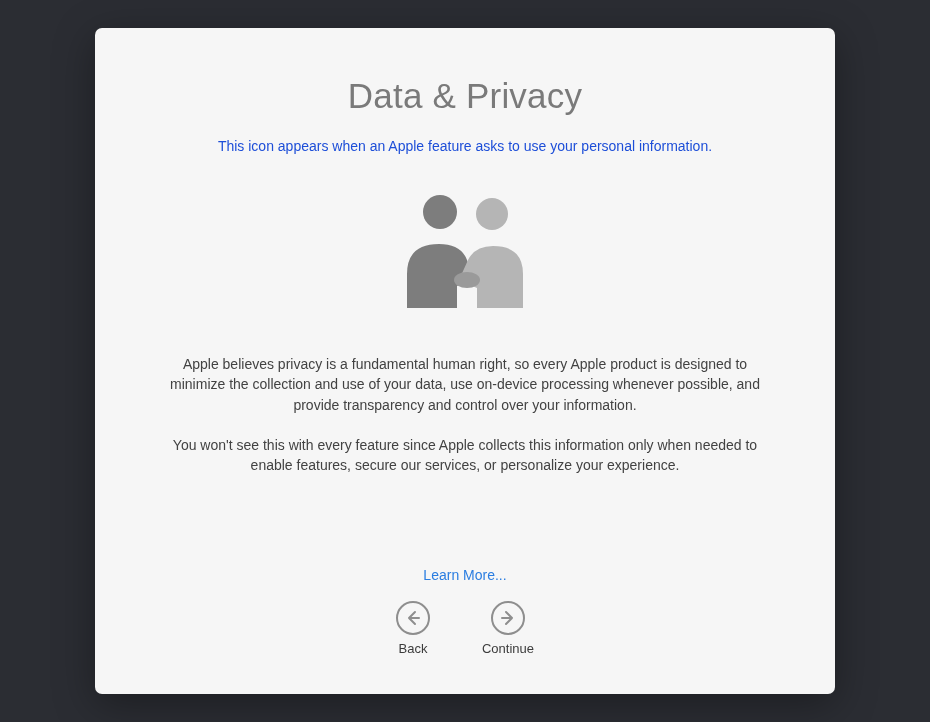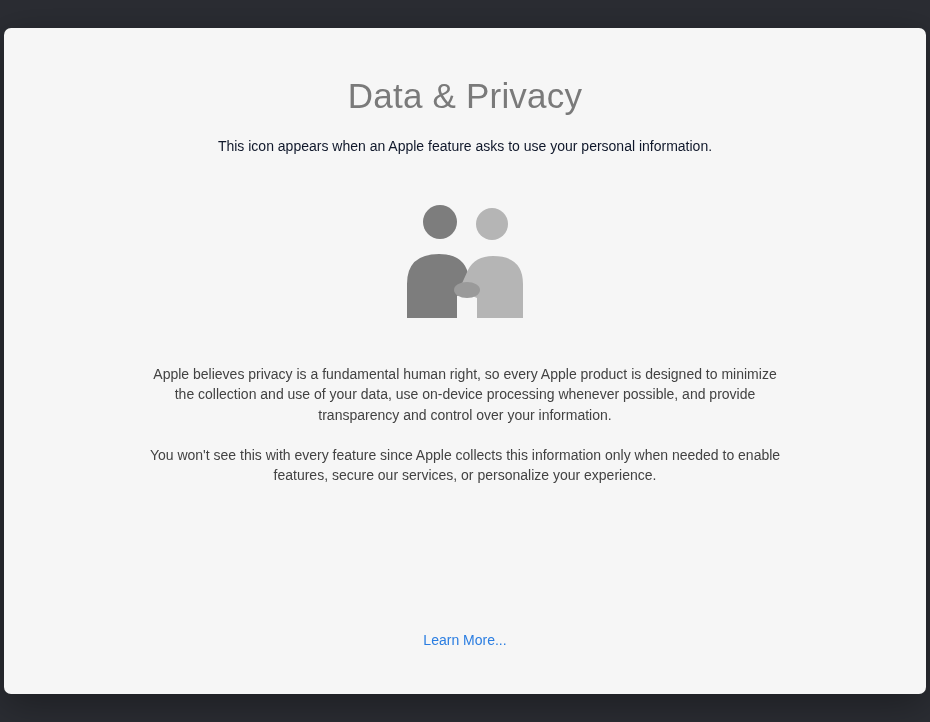--- a/index.html
+++ b/index.html
@@ -10,44 +10,44 @@
     body {
       width: 930px;
       height: 722px;
       background: #2b2d33;
       font-family: -apple-system, "Helvetica Neue", Helvetica, Arial, sans-serif;
       display: flex;
       align-items: center;
       justify-content: center;
     }
     .window {
-      width: 922px;
+      width: 740px;
       height: 666px;
       background: #f6f6f6;
       border-radius: 7px;
       box-shadow: 0 10px 40px rgba(0,0,0,0.35);
       padding: 40px 70px 28px 70px;
       display: flex;
       flex-direction: column;
       align-items: center;
       position: relative;
     }
     .title {
       font-size: 35px;
       font-weight: 400;
       color: #7a7a7a;
       letter-spacing: 0.2px;
       margin-top: 8px;
       margin-bottom: 22px;
     }
     .subtitle {
       font-size: 14px;
-      color: #0f172a;
+      color: #1d4ed8;
       text-align: center;
-      margin-bottom: 38px;
+      margin-bottom: 28px;
     }
     .privacy-icon-wrap {
       margin-top: 6px;
       margin-bottom: 42px;
     }
     .body-par {
       font-size: 14px;
       color: #424242;
       text-align: center;
       line-height: 1.45;
@@ -127,14 +127,33 @@
     </svg>
   </div>
 
   <p class="body-par">Apple believes privacy is a fundamental human right, so every Apple product is designed to minimize the collection and use of your data, use on-device processing whenever possible, and provide transparency and control over your information.</p>
   <p class="body-par">You won't see this with every feature since Apple collects this information only when needed to enable features, secure our services, or personalize your experience.</p>
 
   <div class="spacer"></div>
 
   <a class="learn-more">Learn More...</a>
 
+  <div class="nav-row">
+    <button class="nav-btn">
+      <span class="nav-circle">
+        <svg class="arrow-svg" width="18" height="18" viewBox="0 0 18 18">
+          <path d="M11 3 L5 9 L11 15 M5 9 H15"></path>
+        </svg>
+      </span>
+      <span class="nav-label">Back</span>
+    </button>
+
+    <button class="nav-btn">
+      <span class="nav-circle">
+        <svg class="arrow-svg" width="18" height="18" viewBox="0 0 18 18">
+          <path d="M7 3 L13 9 L7 15 M13 9 H3"></path>
+        </svg>
+      </span>
+      <span class="nav-label">Continue</span>
+    </button>
+  </div>
 
 </div>
 
 </body></html>

